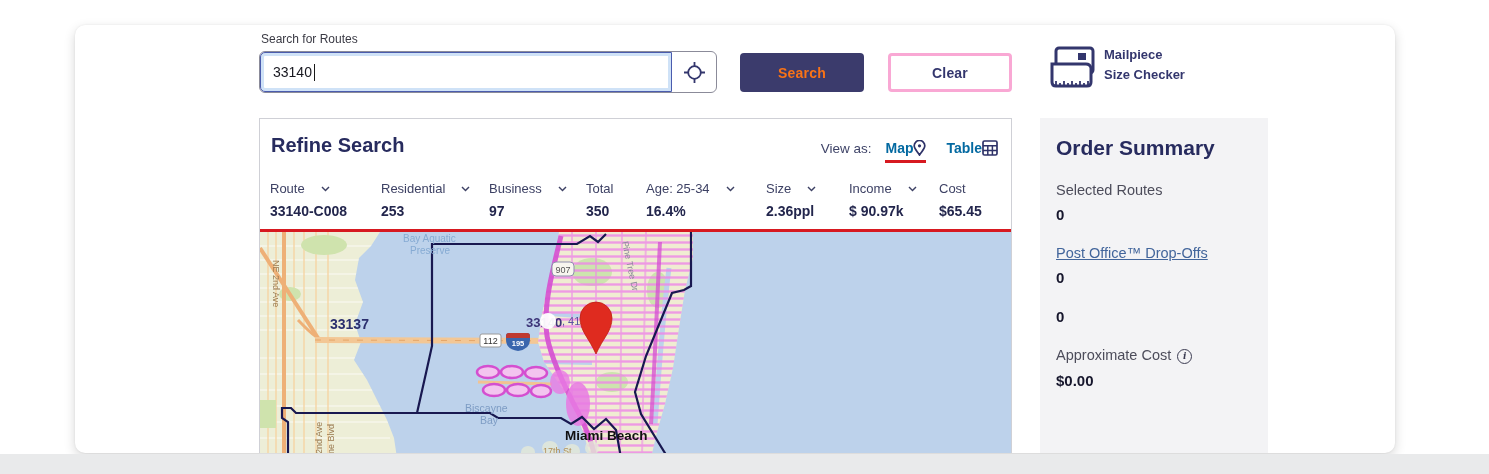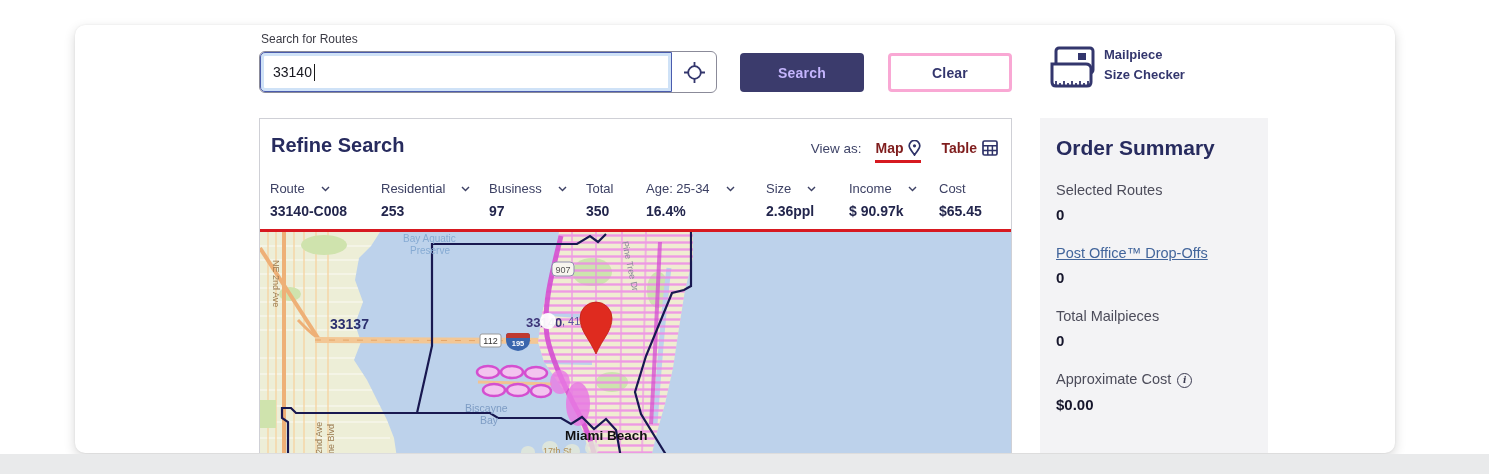--- a/index.html
+++ b/index.html
@@ -24,33 +24,33 @@
     border:1px solid #4a5cae;border-radius:5px 0 0 5px;
     box-shadow:inset 0 0 0 3px #cfe2f7;font-size:14px;color:#17171f;cursor:text;
   }
   .caret{width:1.5px;height:17px;background:#1a1a1a;margin-left:2px;}
   .locate-btn{width:44px;display:flex;align-items:center;justify-content:center;cursor:pointer;}
   .btn{
     position:absolute;top:28px;height:39px;border-radius:4px;font-size:14px;font-weight:bold;
     display:flex;align-items:center;justify-content:center;cursor:pointer;box-sizing:border-box;
     letter-spacing:.2px;
   }
-  .btn-search{left:665px;width:124px;background:#3b3b6c;color:#c4b5fd;border:none;}
+  .btn-search{left:665px;width:124px;background:#3b3b6c;color:#f97316;border:none;}
   .btn-clear{left:813px;width:124px;background:#fff;color:#33366d;border:3px solid #f9a8d4;}
   .mailpiece{position:absolute;left:972px;top:20px;display:flex;align-items:flex-start;gap:5px;cursor:pointer;}
   .mailpiece-text{font-size:13px;font-weight:bold;color:#33366d;line-height:1.5;}
   
   .refine-panel{
     position:absolute;left:184px;top:93px;width:753px;height:341px;box-sizing:border-box;
     border:1px solid #cfd0d6;background:#fff;
   }
   .refine-title{position:absolute;left:11px;top:15px;font-size:20px;font-weight:bold;color:#272b5e;}
   .view-toggle{position:absolute;right:13px;top:21px;display:flex;align-items:flex-start;}
   .view-as{font-size:13.5px;color:#3f4468;margin-right:14px;padding-top:1px;}
-  .toggle{display:flex;align-items:center;gap:5px;font-size:14px;font-weight:bold;color:#7f1d1d;cursor:pointer;position:relative;padding-bottom:7px;}
+  .toggle{display:flex;align-items:center;font-size:14px;font-weight:bold;color:#0369a1;cursor:pointer;position:relative;padding-bottom:7px;}
   .toggle-map::after{content:"";position:absolute;left:0;right:0;bottom:0;height:3px;background:#d71920;}
   .toggle-table{margin-left:20px;}
   .data-col{position:absolute;top:62px;}
   .data-label{font-size:13px;color:#3d4164;display:flex;align-items:center;gap:16px;cursor:pointer;white-space:nowrap;}
   .data-label.static{cursor:default;}
   .data-value{margin-top:7px;font-size:14px;font-weight:bold;color:#23264d;white-space:nowrap;}
   .red-divider{position:absolute;left:0;top:110px;width:100%;height:3px;background:#d71920;}
   .map-wrap{position:absolute;left:0;top:113px;width:751px;height:226px;overflow:hidden;cursor:grab;}
   svg{display:block;}
   
@@ -343,21 +343,20 @@
     <div class="os-title">Order Summary</div>
     <div class="os-group">
       <div class="os-label">Selected Routes</div>
       <div class="os-value">0</div>
     </div>
     <div class="os-group">
       <div class="os-link">Post Office™ Drop-Offs</div>
       <div class="os-value">0</div>
     </div>
     <div class="os-group">
-      <div class="os-label">Total Mailpieces</div>
       <div class="os-value">0</div>
     </div>
     <div class="os-group">
       <div class="os-label">
         <span>Approximate Cost</span><span class="info-icon"></span>
       </div>
       <div class="os-value">$0.00</div>
     </div>
   </div>
 

